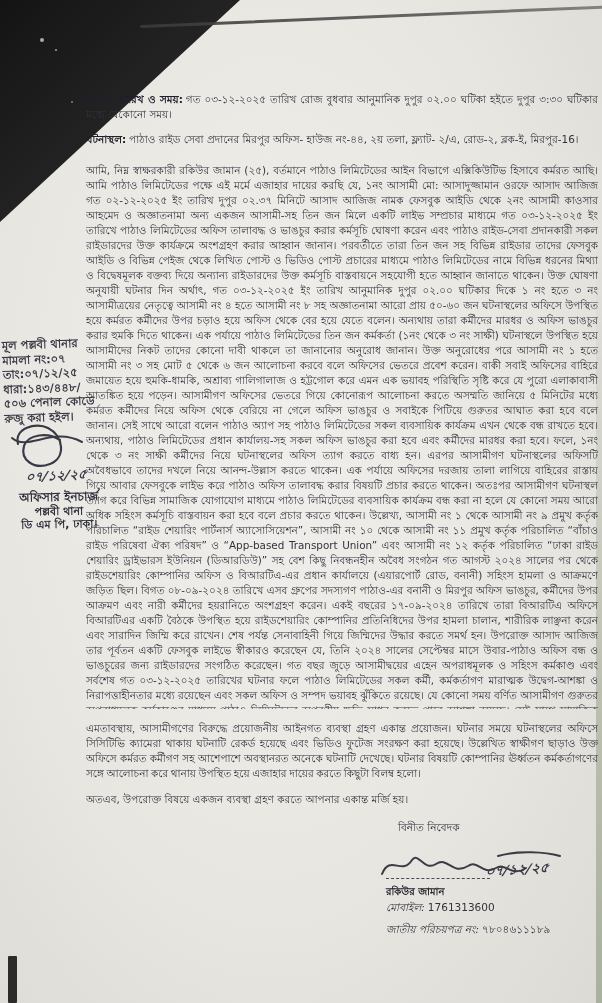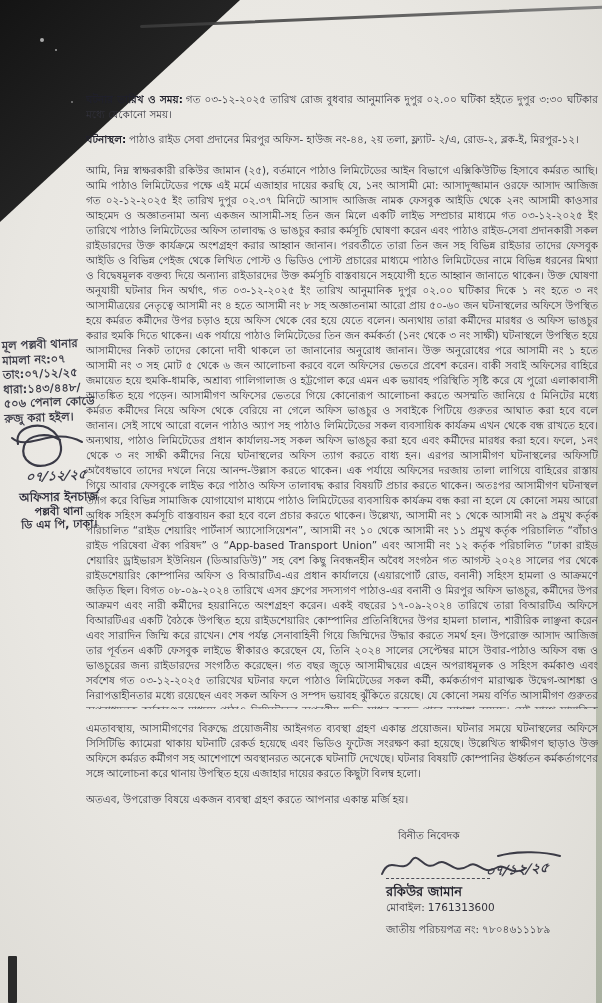--- a/index.html
+++ b/index.html
@@ -42,45 +42,45 @@
     transform:rotate(-2deg);white-space:nowrap;}
   .margin-sign{position:absolute;left:8px;top:418px;}
   .margin-date{position:absolute;left:26px;top:466px;font-size:13px;font-style:italic;
     transform:skewX(-10deg) rotate(-3deg);}
   .stamp{position:absolute;left:0;top:491px;width:118px;text-align:center;font-weight:bold;
     font-size:11px;line-height:13.5px;color:#2d2d3a;transform:rotate(-1deg);}
   .stamp .s0{font-size:12px;}
 
   
   .closing{position:absolute;left:386px;top:820px;width:214px;font-size:10.5px;line-height:15px;}
-  .salutation{position:absolute;top:8px;left:12px;}
+  .salutation{position:absolute;top:0;left:12px;}
   .sig-scribble{position:absolute;top:26px;left:-8px;}
   .sig-dashes{position:absolute;top:58px;left:0;width:104px;border-bottom:1.4px dashed #4a4a55;}
   .sig-date{position:absolute;top:42px;left:100px;font-size:13.5px;font-style:italic;
     transform:skewX(-12deg) rotate(-4deg);}
-  .printed-name{position:absolute;top:64px;left:0;font-weight:bold;font-size:13px;color:#22222c;}
+  .printed-name{position:absolute;top:64px;left:0;font-weight:bold;font-size:10px;color:#22222c;}
   .contact-line{position:absolute;left:0;white-space:nowrap;}
-  .contact-line .lbl{margin-right:3px;}
+  .contact-line .lbl{margin-right:3px;font-style:italic;}
   #mobile-line{top:80px;}
   #nid-line{top:102px;}
 </style>
 </head>
 <body>
 
 <div class="page">
 
   <div class="corner-fold"></div>
   <div class="corner-specks"></div>
   <div class="fold-line"></div>
   <div class="bottom-edge-bar"></div>
   <div class="right-edge-strip"></div>
 
   <div class="doc">
     <p class="para" id="p0"><b>ঘটনার তারিখ ও সময়:</b><span>গত ০৩-১২-২০২৫ তারিখ রোজ বুধবার আনুমানিক দুপুর ০২.০০ ঘটিকা হইতে দুপুর ৩:৩০ ঘটিকার মধ্যে যেকোনো সময়।</span></p>
-    <p class="para" id="p1"><b>ঘটনাস্থল:</b><span>পাঠাও রাইড সেবা প্রদানের মিরপুর অফিস- হাউজ নং-৪৪, ২য় তলা, ফ্ল্যাট- ২/এ, রোড-২, ব্লক-ই, মিরপুর-১২।</span></p>
+    <p class="para" id="p1"><b>ঘটনাস্থল:</b><span>পাঠাও রাইড সেবা প্রদানের মিরপুর অফিস- হাউজ নং-৪৪, ২য় তলা, ফ্ল্যাট- ২/এ, রোড-২, ব্লক-ই, মিরপুর-16।</span></p>
     <p class="para" id="p2"><span>আমি, নিম্ন স্বাক্ষরকারী রকিউর জামান (২৫), বর্তমানে পাঠাও লিমিটেডের আইন বিভাগে এক্সিকিউটিভ হিসাবে কর্মরত আছি। আমি পাঠাও লিমিটেডের পক্ষে এই মর্মে এজাহার দায়ের করছি যে, ১নং আসামী মো: আসাদুজ্জামান ওরফে আসাদ আজিজ গত ০২-১২-২০২৫ ইং তারিখ দুপুর ০২.৩৭ মিনিটে আসাদ আজিজ নামক ফেসবুক আইডি থেকে ২নং আসামী কাওসার আহমেদ ও অজ্ঞাতনামা অন্য একজন আসামী-সহ তিন জন মিলে একটি লাইভ সম্প্রচার মাধ্যমে গত ০৩-১২-২০২৫ ইং তারিখে পাঠাও লিমিটেডের অফিস তালাবদ্ধ ও ভাঙচুর করার কর্মসূচি ঘোষণা করেন এবং পাঠাও রাইড-সেবা প্রদানকারী সকল রাইডারদের উক্ত কার্যক্রমে অংশগ্রহণ করার আহ্বান জানান। পরবর্তীতে তারা তিন জন সহ বিভিন্ন রাইডার তাদের ফেসবুক আইডি ও বিভিন্ন পেইজ থেকে লিখিত পোস্ট ও ভিডিও পোস্ট প্রচারের মাধ্যমে পাঠাও লিমিটেডের নামে বিভিন্ন ধরনের মিথ্যা ও বিদ্বেষমূলক বক্তব্য দিয়ে অন্যান্য রাইডারদের উক্ত কর্মসূচি বাস্তবায়নে সহযোগী হতে আহ্বান জানাতে থাকেন। উক্ত ঘোষণা অনুযায়ী ঘটনার দিন অর্থাৎ, গত ০৩-১২-২০২৫ ইং তারিখ আনুমানিক দুপুর ০২.০০ ঘটিকার দিকে ১ নং হতে ৩ নং আসামীত্রয়ের নেতৃত্বে আসামী নং ৪ হতে আসামী নং ৮ সহ অজ্ঞাতনামা আরো প্রায় ৫০-৬০ জন ঘটনাস্থলের অফিসে উপস্থিত হয়ে কর্মরত কর্মীদের উপর চড়াও হয়ে অফিস থেকে বের হয়ে যেতে বলেন। অন্যথায় তারা কর্মীদের মারধর ও অফিস ভাঙচুর করার হুমকি দিতে থাকেন। এক পর্যায়ে পাঠাও লিমিটেডের তিন জন কর্মকর্তা (১নং থেকে ৩ নং সাক্ষী) ঘটনাস্থলে উপস্থিত হয়ে আসামীদের নিকট তাদের কোনো দাবী থাকলে তা জানানোর অনুরোধ জানান। উক্ত অনুরোধের পরে আসামী নং ১ হতে আসামী নং ৩ সহ মোট ৫ থেকে ৬ জন আলোচনা করবে বলে অফিসের ভেতরে প্রবেশ করেন। বাকী সবাই অফিসের বাহিরে জমায়েত হয়ে হুমকি-ধামকি, অশ্রাব্য গালিগালাজ ও হট্টগোল করে এমন এক ভয়াবহ পরিস্থিতি সৃষ্টি করে যে পুরো এলাকাবাসী আতঙ্কিত হয়ে পড়েন। আসামীগণ অফিসের ভেতরে গিয়ে কোনোরূপ আলোচনা করতে অসম্মতি জানিয়ে ৫ মিনিটের মধ্যে কর্মরত কর্মীদের নিয়ে অফিস থেকে বেরিয়ে না গেলে অফিস ভাঙচুর ও সবাইকে পিটিয়ে গুরুতর আঘাত করা হবে বলে জানান। সেই সাথে আরো বলেন পাঠাও অ্যাপ সহ পাঠাও লিমিটেডের সকল ব্যবসায়িক কার্যক্রম এখন থেকে বন্ধ রাখতে হবে। অন্যথায়, পাঠাও লিমিটেডের প্রধান কার্যালয়-সহ সকল অফিস ভাঙচুর করা হবে এবং কর্মীদের মারধর করা হবে। ফলে, ১নং থেকে ৩ নং সাক্ষী কর্মীদের নিয়ে ঘটনাস্থলের অফিস ত্যাগ করতে বাধ্য হন। এরপর আসামীগণ ঘটনাস্থলের অফিসটি অবৈধভাবে তাদের দখলে নিয়ে আনন্দ-উল্লাস করতে থাকেন। এক পর্যায়ে অফিসের দরজায় তালা লাগিয়ে বাহিরের রাস্তায় গিয়ে আবার ফেসবুকে লাইভ করে পাঠাও অফিস তালাবদ্ধ করার বিষয়টি প্রচার করতে থাকেন। অতঃপর আসামীগণ ঘটনাস্থল ত্যাগ করে বিভিন্ন সামাজিক যোগাযোগ মাধ্যমে পাঠাও লিমিটেডের ব্যবসায়িক কার্যক্রম বন্ধ করা না হলে যে কোনো সময় আরো অধিক সহিংস কর্মসূচি বাস্তবায়ন করা হবে বলে প্রচার করতে থাকেন। উল্লেখ্য, আসামী নং ১ থেকে আসামী নং ৯ প্রমুখ কর্তৃক পরিচালিত “রাইড শেয়ারিং পার্টনার্স অ্যাসোসিয়েশন”, আসামী নং ১০ থেকে আসামী নং ১১ প্রমুখ কর্তৃক পরিচালিত “বাঁচাও রাইড পরিষেবা ঐক্য পরিষদ” ও “App-based Transport Union” এবং আসামী নং ১২ কর্তৃক পরিচালিত “ঢাকা রাইড শেয়ারিং ড্রাইভারস ইউনিয়ন (ডিআরডিউ)” সহ বেশ কিছু নিবন্ধনহীন অবৈধ সংগঠন গত আগস্ট ২০২৪ সালের পর থেকে রাইডশেয়ারিং কোম্পানির অফিস ও বিআরটিএ-এর প্রধান কার্যালয়ে (এয়ারপোর্ট রোড, বনানী) সহিংস হামলা ও আক্রমণে জড়িত ছিল। বিগত ০৮-০৯-২০২৪ তারিখে এসব গ্রুপের সদস্যগণ পাঠাও-এর বনানী ও মিরপুর অফিস ভাঙচুর, কর্মীদের উপর আক্রমণ এবং নারী কর্মীদের হয়রানিতে অংশগ্রহণ করেন। একই বছরের ১৭-০৯-২০২৪ তারিখে তারা বিআরটিএ অফিসে বিআরটিএর একটি বৈঠকে উপস্থিত হয়ে রাইডশেয়ারিং কোম্পানির প্রতিনিধিদের উপর হামলা চালান, শারীরিক লাঞ্ছনা করেন এবং সারাদিন জিম্মি করে রাখেন। শেষ পর্যন্ত সেনাবাহিনী গিয়ে জিম্মিদের উদ্ধার করতে সমর্থ হন। উপরোক্ত আসাদ আজিজ তার পূর্বতন একটি ফেসবুক লাইভে স্বীকারও করেছেন যে, তিনি ২০২৪ সালের সেপ্টেম্বর মাসে উবার-পাঠাও অফিস বন্ধ ও ভাঙচুরের জন্য রাইডারদের সংগঠিত করেছেন। গত বছর জুড়ে আসামীদ্বয়ের এহেন অপরাধমূলক ও সহিংস কর্মকাণ্ড এবং সর্বশেষ গত ০৩-১২-২০২৫ তারিখের ঘটনার ফলে পাঠাও লিমিটেডের সকল কর্মী, কর্মকর্তাগণ মারাত্মক উদ্বেগ-আশঙ্কা ও নিরাপত্তাহীনতার মধ্যে রয়েছেন এবং সকল অফিস ও সম্পদ ভয়াবহ ঝুঁকিতে রয়েছে। যে কোনো সময় বর্ণিত আসামীগণ গুরুতর অপরাধমূলক কর্মকাণ্ডের মাধ্যমে পাঠাও লিমিটেডের অপূরণীয় ক্ষতি সাধন করতে পারে আশঙ্কা রয়েছে। সেই সাথে সামাজিক যোগাযোগ মাধ্যমে আসামীগণের প্রতিনিয়ত অপপ্রচার চলমান থাকায় পাঠাও লিমিটেডের ব্যবসায়িক সুনাম ব্যাপক ক্ষতিগ্রস্থ এবং চরম ব্যবসায়িক ক্ষতির সম্মুখীন হচ্ছে।</span></p>
     <p class="para" id="p3"><span>এমতাবস্থায়, আসামীগণের বিরুদ্ধে প্রয়োজনীয় আইনগত ব্যবস্থা গ্রহণ একান্ত প্রয়োজন। ঘটনার সময়ে ঘটনাস্থলের অফিসে সিসিটিভি ক্যামেরা থাকায় ঘটনাটি রেকর্ড হয়েছে এবং ভিডিও ফুটেজ সংরক্ষণ করা হয়েছে। উল্লেখিত স্বাক্ষীগণ ছাড়াও উক্ত অফিসে কর্মরত কর্মীগণ সহ আশেপাশে অবস্থানরত অনেকে ঘটনাটি দেখেছে। ঘটনার বিষয়টি কোম্পানির ঊর্ধ্বতন কর্মকর্তাগণের সঙ্গে আলোচনা করে থানায় উপস্থিত হয়ে এজাহার দায়ের করতে কিছুটা বিলম্ব হলো।</span></p>
     <p class="para" id="p4"><span>অতএব, উপরোক্ত বিষয়ে একজন ব্যবস্থা গ্রহণ করতে আপনার একান্ত মর্জি হয়।</span></p>
   </div>
 
   <div class="margin-note hand">
     <div>মূল পল্লবী থানার</div>
     <div>মামলা নং:০৭</div>
     <div>তাং:০৭/১২/২৫</div>
     <div>ধারা:১৪৩/৪৪৮/</div>

